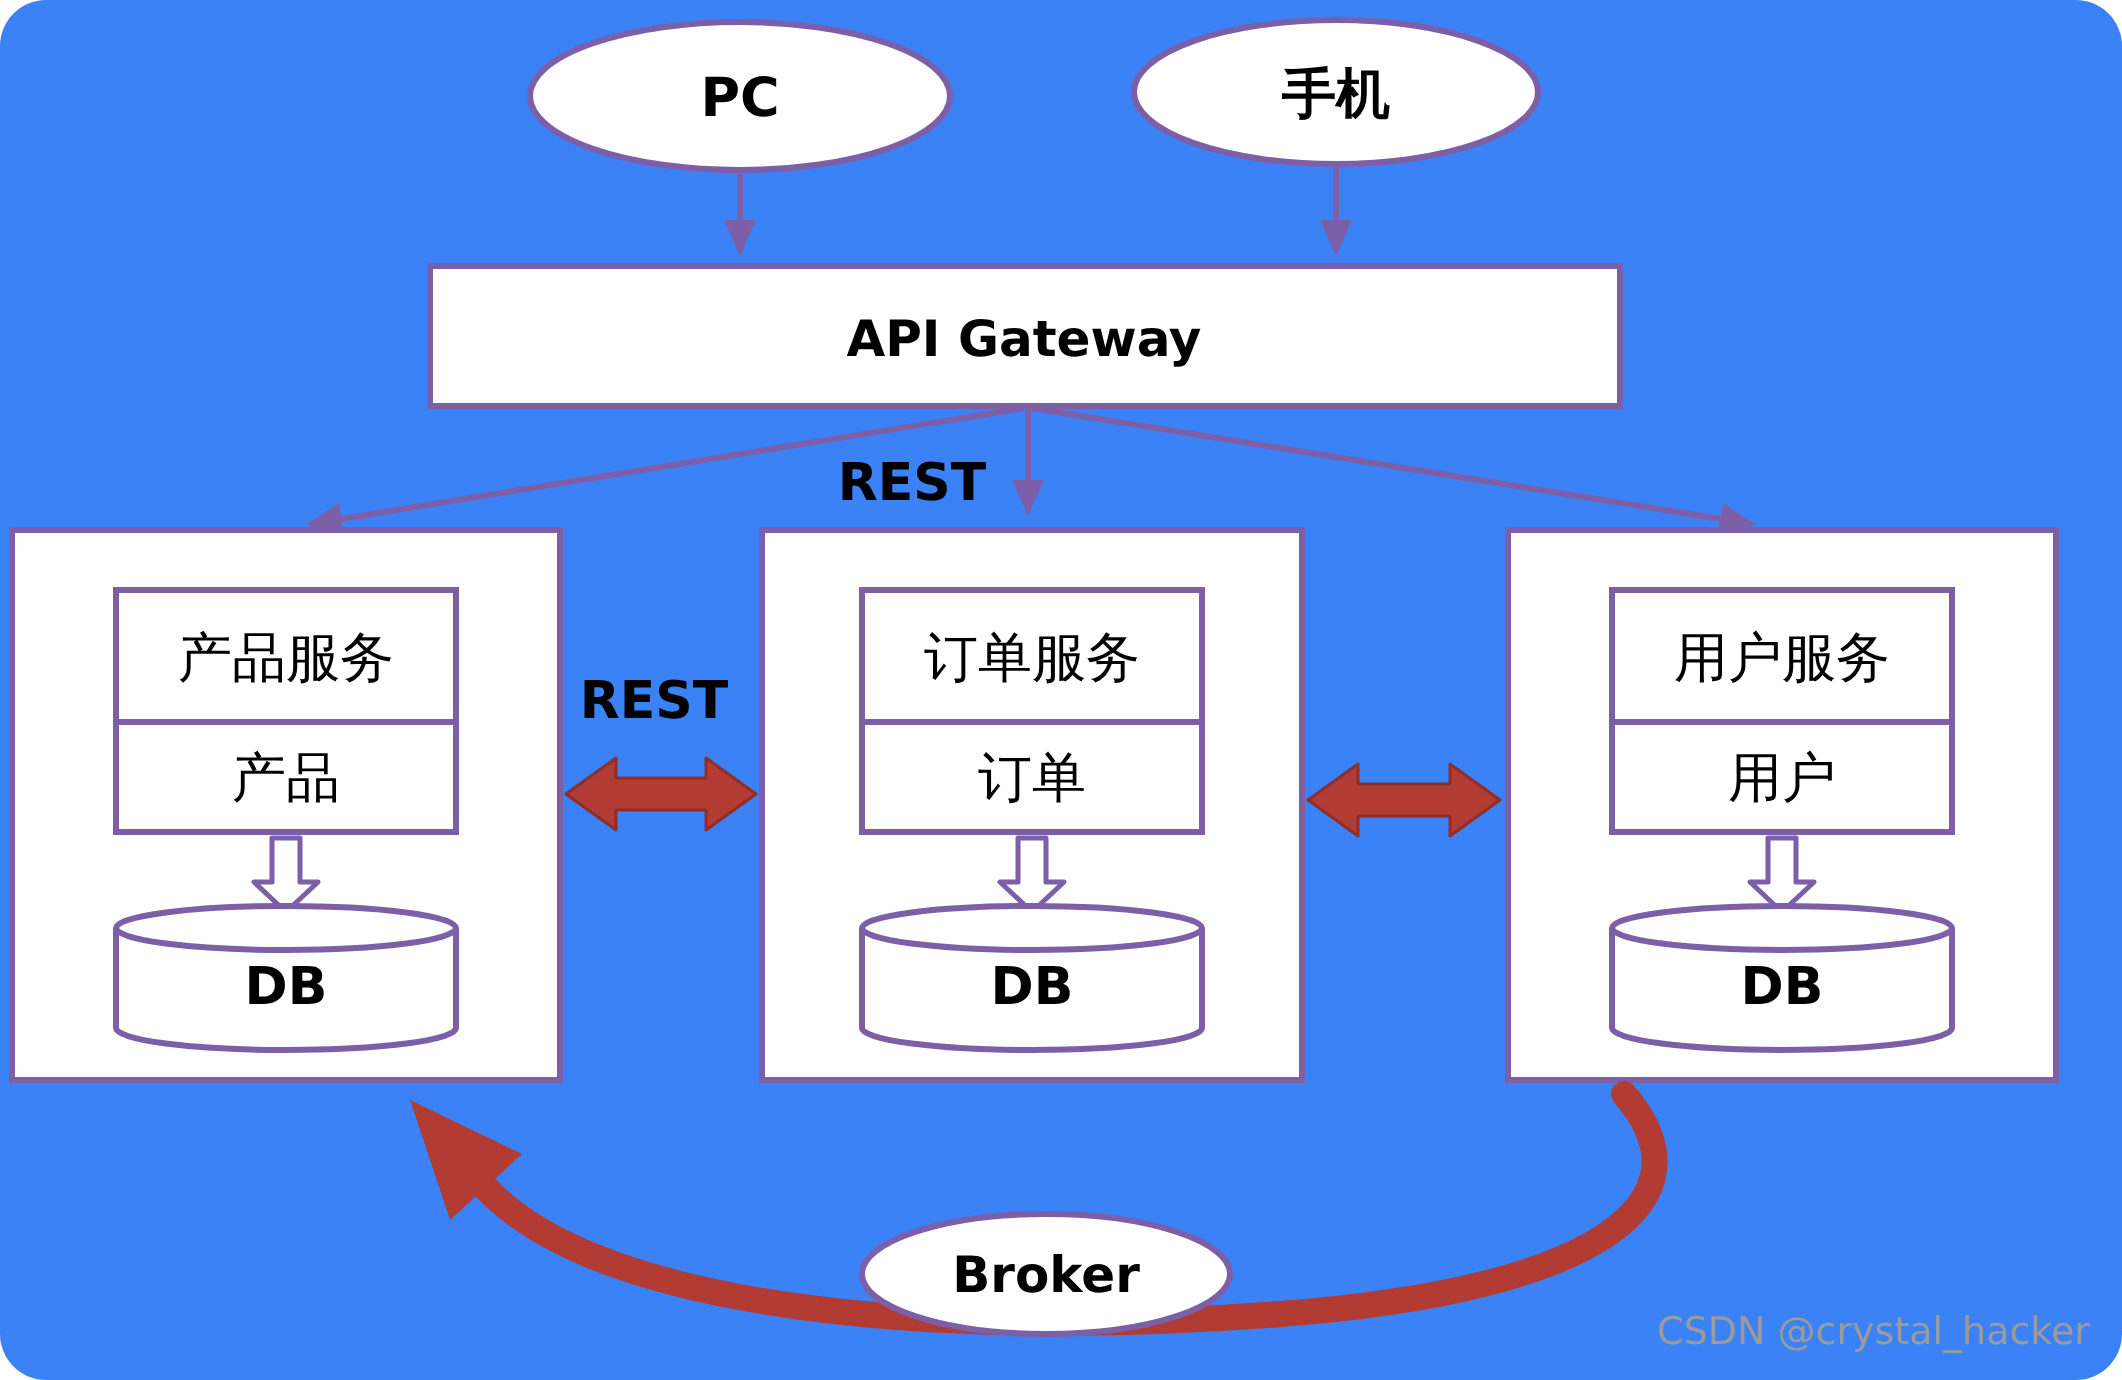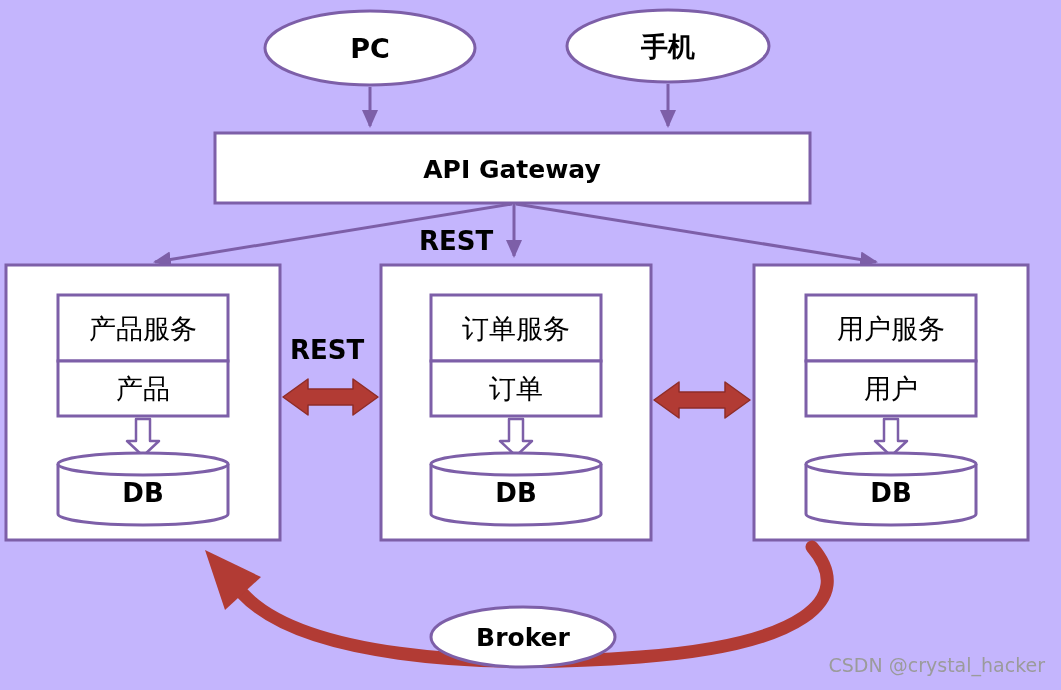--- a/index.html
+++ b/index.html
@@ -1,18 +1,19 @@
 <!DOCTYPE html>
 <html style="--purple: #7D5FA8; --red: #B23B34; --red_dark: #8F2D28; --text: #000000; --gray: #9B9B9B; --bg: #FFFFFF;"><head>
 <meta charset="utf-8">
 <style>
   html,body{margin:0;padding:0;background:#fff;}
   .stage{
-    width:1061px;height:690px;position:relative;background:#c4b5fd;
+    width:1061px;height:690px;position:relative;background:#3b82f6;
     font-family:"DejaVu Sans","Liberation Sans",sans-serif;
+    border-radius:23px;
   }
   svg{display:block;}
   
   .shape{fill:#fff;stroke:var(--purple);stroke-width:3px;}
   .line{fill:none;stroke:var(--purple);stroke-width:3px;}
   .purple-fill{fill:var(--purple);stroke:none;}
   .hollow-arrow{fill:#fff;stroke:var(--purple);stroke-width:2.5px;stroke-linejoin:round;}
   .red-block{fill:var(--red);stroke:var(--red_dark);stroke-width:1.5px;stroke-linejoin:round;}
   .red-curve{fill:none;stroke:var(--red);stroke-width:13px;stroke-linecap:round;}
   .red-head{fill:var(--red);stroke:none;}

